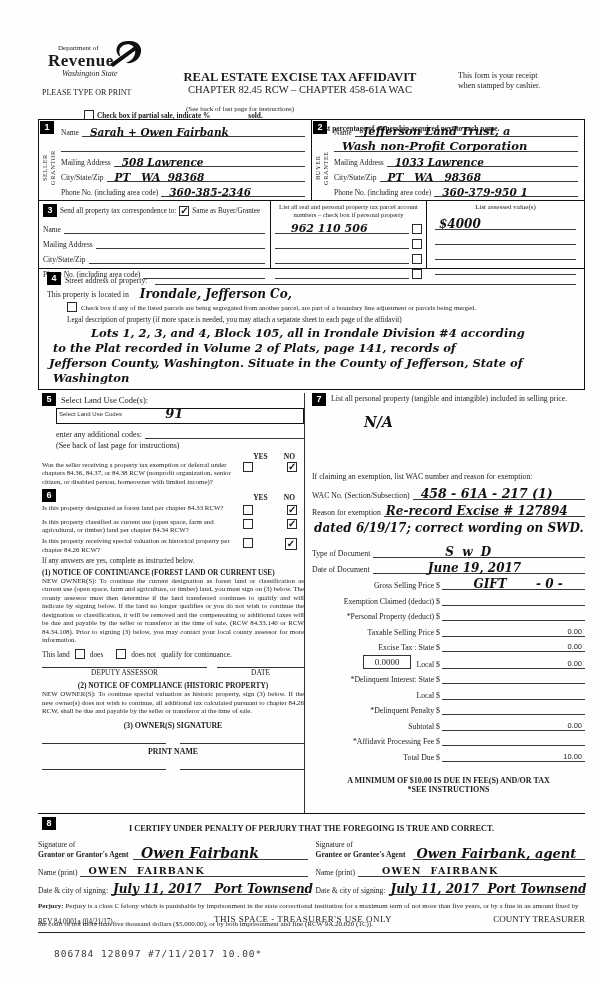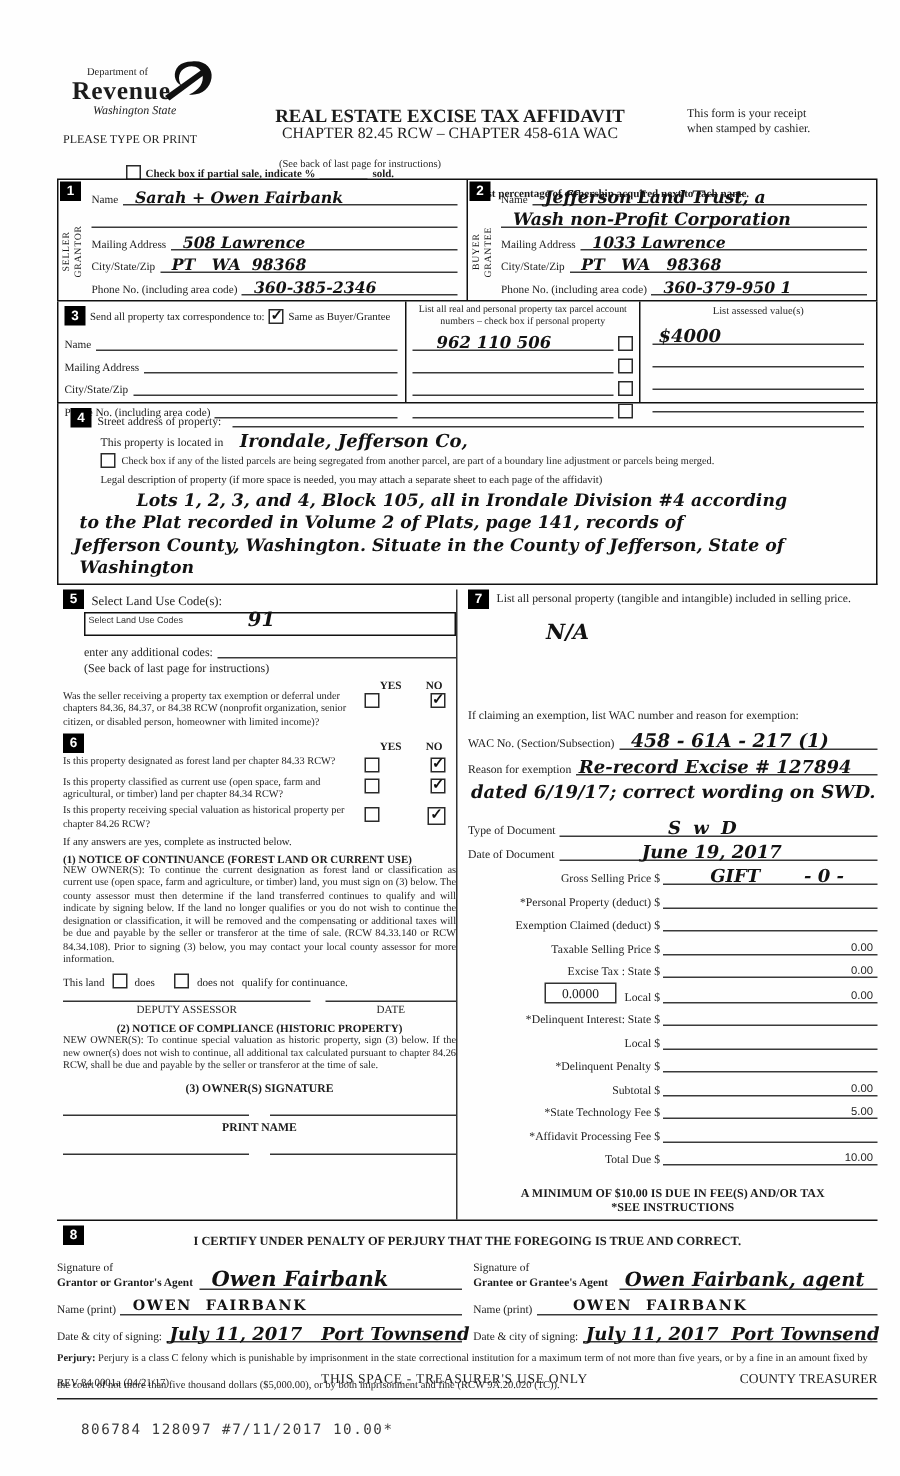--- a/index.html
+++ b/index.html
@@ -209,21 +209,21 @@
         </div>
     </div>
   </div>
 
   <div class="abs sec-border" style="left:38px;top:269px;width:547px;height:121px;border-top:none;padding:3px 8px;">
     <div class="frow" style="gap:4px;">
       <span class="badge">4</span>
       <span class="flbl" style="font-size:7.8px;">Street address of property:</span>
       <span class="fill"></span>
     </div>
-    <div class="frow" style="margin-left:20px;margin-top:1px;">
+    <div class="frow" style="margin-top:1px;">
       <span class="flbl" style="font-size:7.8px;">This property is located in</span>
       <span class="fill" style="flex:0 0 240px;border-bottom:none;">
           <span class="hw" style="font-size:12px;">Irondale, Jefferson Co,</span>
         </span>
     </div>
     <div style="display:flex;align-items:center;gap:4px;margin-left:20px;margin-top:3px;">
       <span class="cb"></span>
       <span style="font-size:6.9px;">Check box if any of the listed parcels are being segregated from another parcel, are part of a boundary line adjustment or parcels being merged.</span>
     </div>
     <div style="font-size:7.2px;margin-left:20px;margin-top:4px;">Legal description of property (if more space is needed, you may attach a separate sheet to each page of the affidavit)</div>
@@ -375,27 +375,27 @@
     </div>
 
     <div class="mrow">
         <span class="mlbl">Gross Selling Price  $</span>
         <span class="fill">
           <span class="hw" style="left:22%;font-size:12px;">GIFT       - 0 -</span>
           <span class="amt"></span>
         </span>
       </div>
     <div class="mrow">
+        <span class="mlbl">Exemption Claimed (deduct)  $</span>
+        <span class="fill">
+          <span class="amt"></span>
+        </span>
+      </div>
+    <div class="mrow">
         <span class="mlbl">*Personal Property (deduct)  $</span>
-        <span class="fill">
-          <span class="amt"></span>
-        </span>
-      </div>
-    <div class="mrow">
-        <span class="mlbl">Exemption Claimed (deduct)  $</span>
         <span class="fill">
           <span class="amt"></span>
         </span>
       </div>
     <div class="mrow">
         <span class="mlbl">Taxable Selling Price  $</span>
         <span class="fill">
           <span class="amt">0.00</span>
         </span>
       </div>
@@ -429,26 +429,20 @@
     <div class="mrow">
         <span class="mlbl">*Delinquent Penalty  $</span>
         <span class="fill">
           <span class="amt"></span>
         </span>
       </div>
     <div class="mrow">
         <span class="mlbl">Subtotal  $</span>
         <span class="fill">
           <span class="amt">0.00</span>
-        </span>
-      </div>
-    <div class="mrow">
-        <span class="mlbl">*State Technology Fee  $</span>
-        <span class="fill">
-          <span class="amt">5.00</span>
         </span>
       </div>
     <div class="mrow">
         <span class="mlbl">*Affidavit Processing Fee  $</span>
         <span class="fill">
           <span class="amt"></span>
         </span>
       </div>
     <div class="mrow">
         <span class="mlbl">Total Due  $</span>

